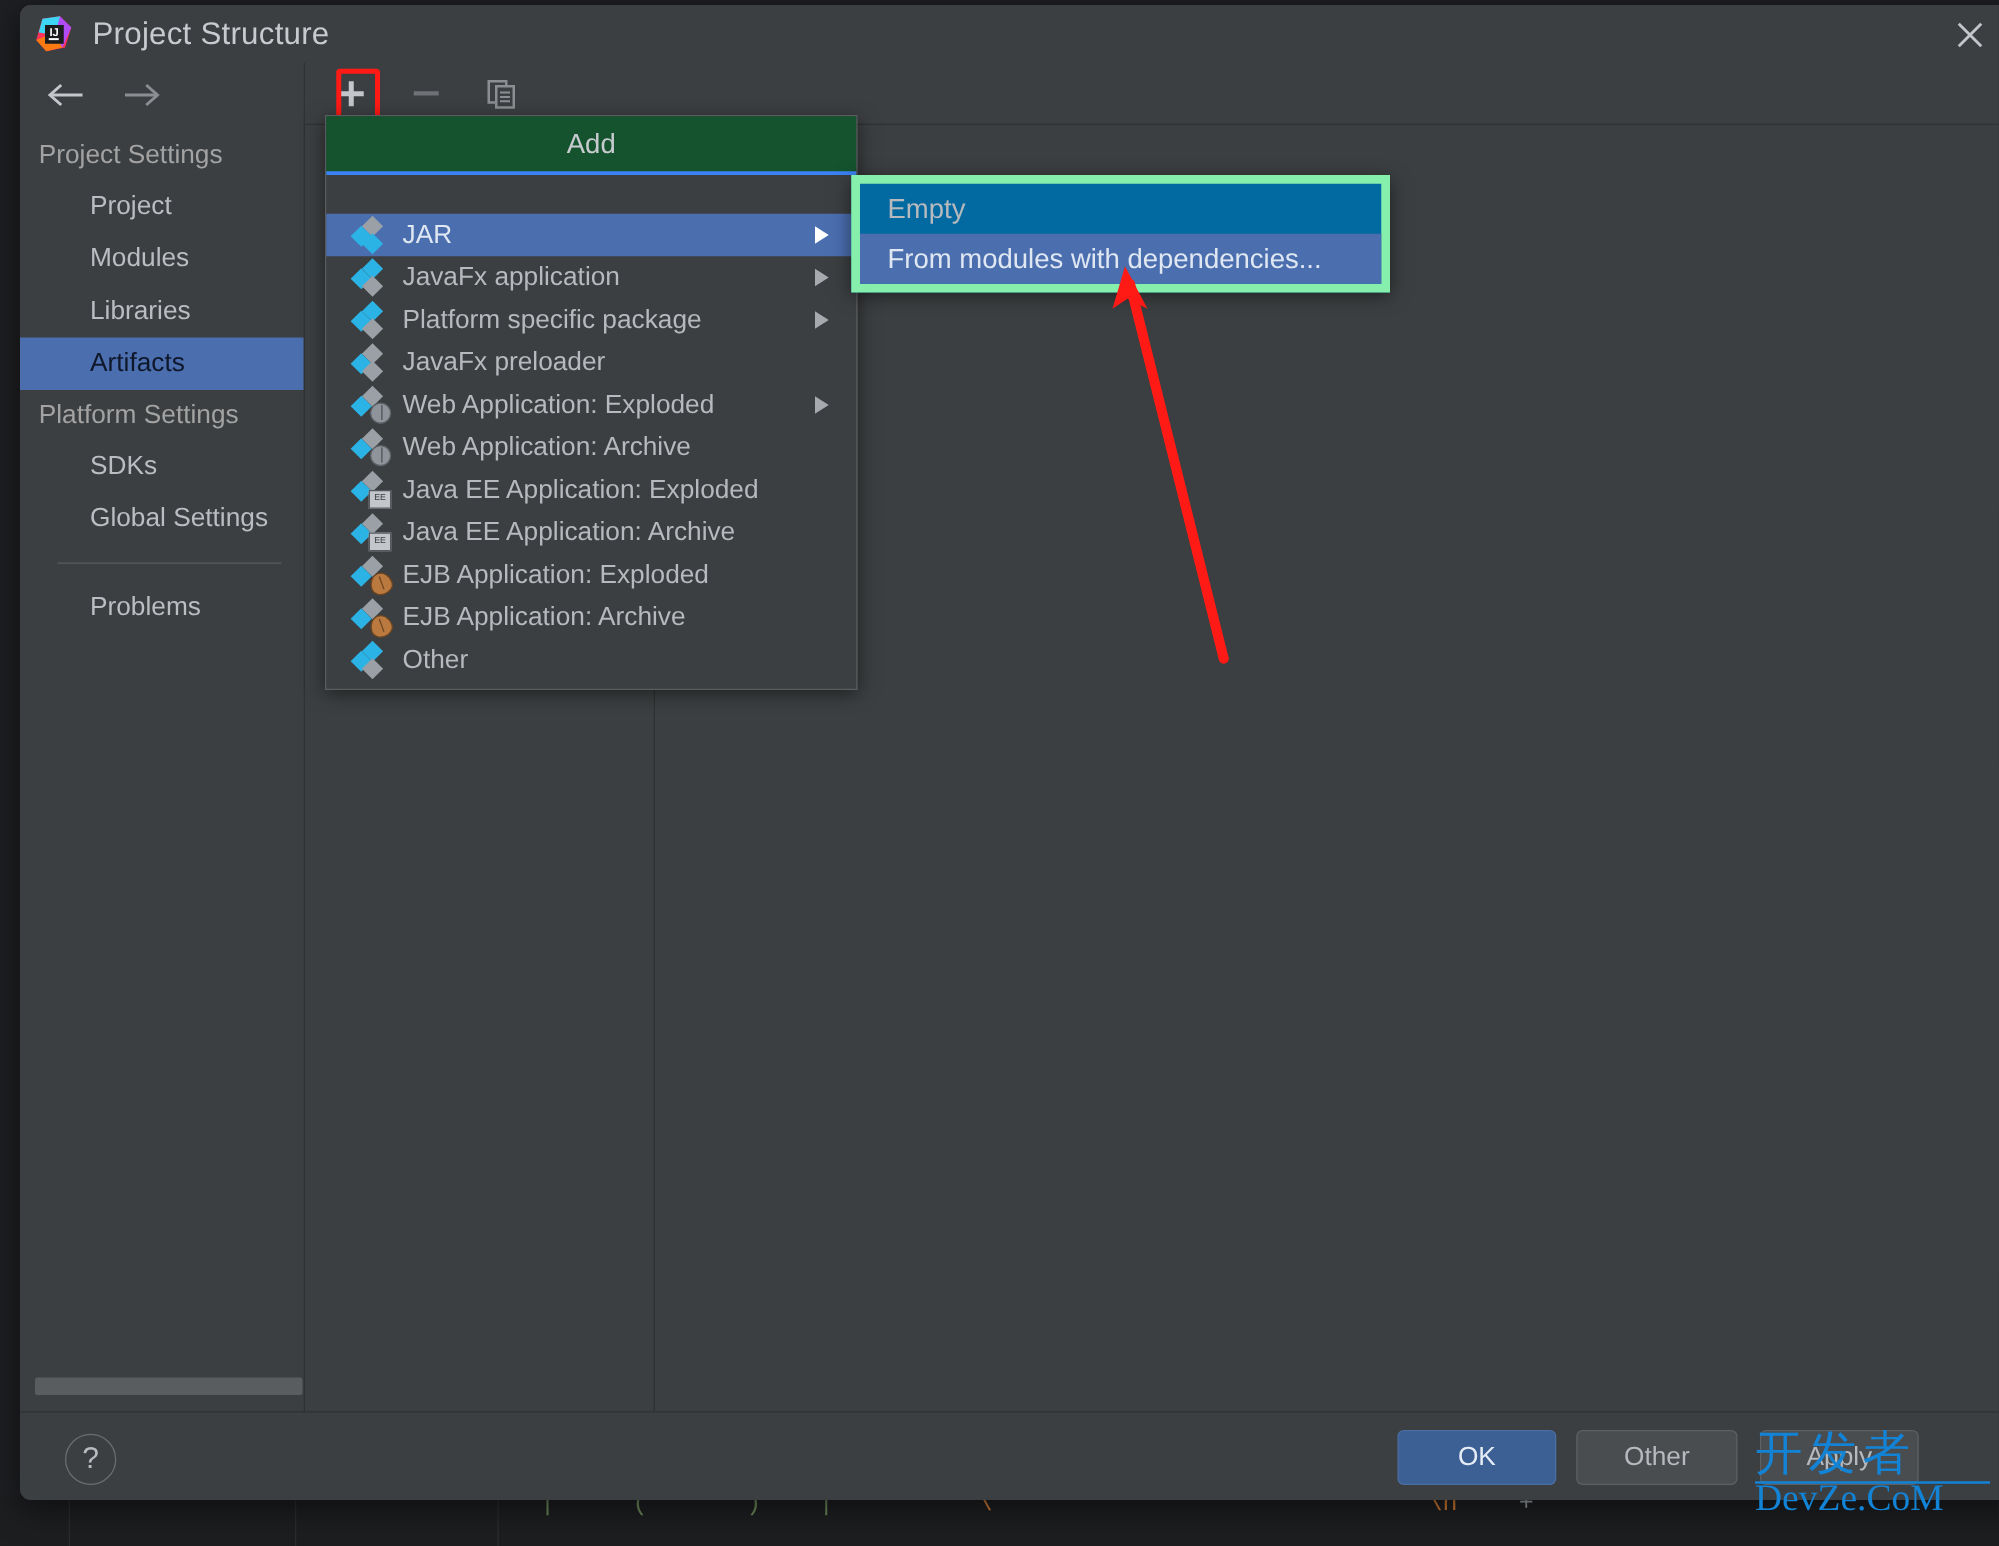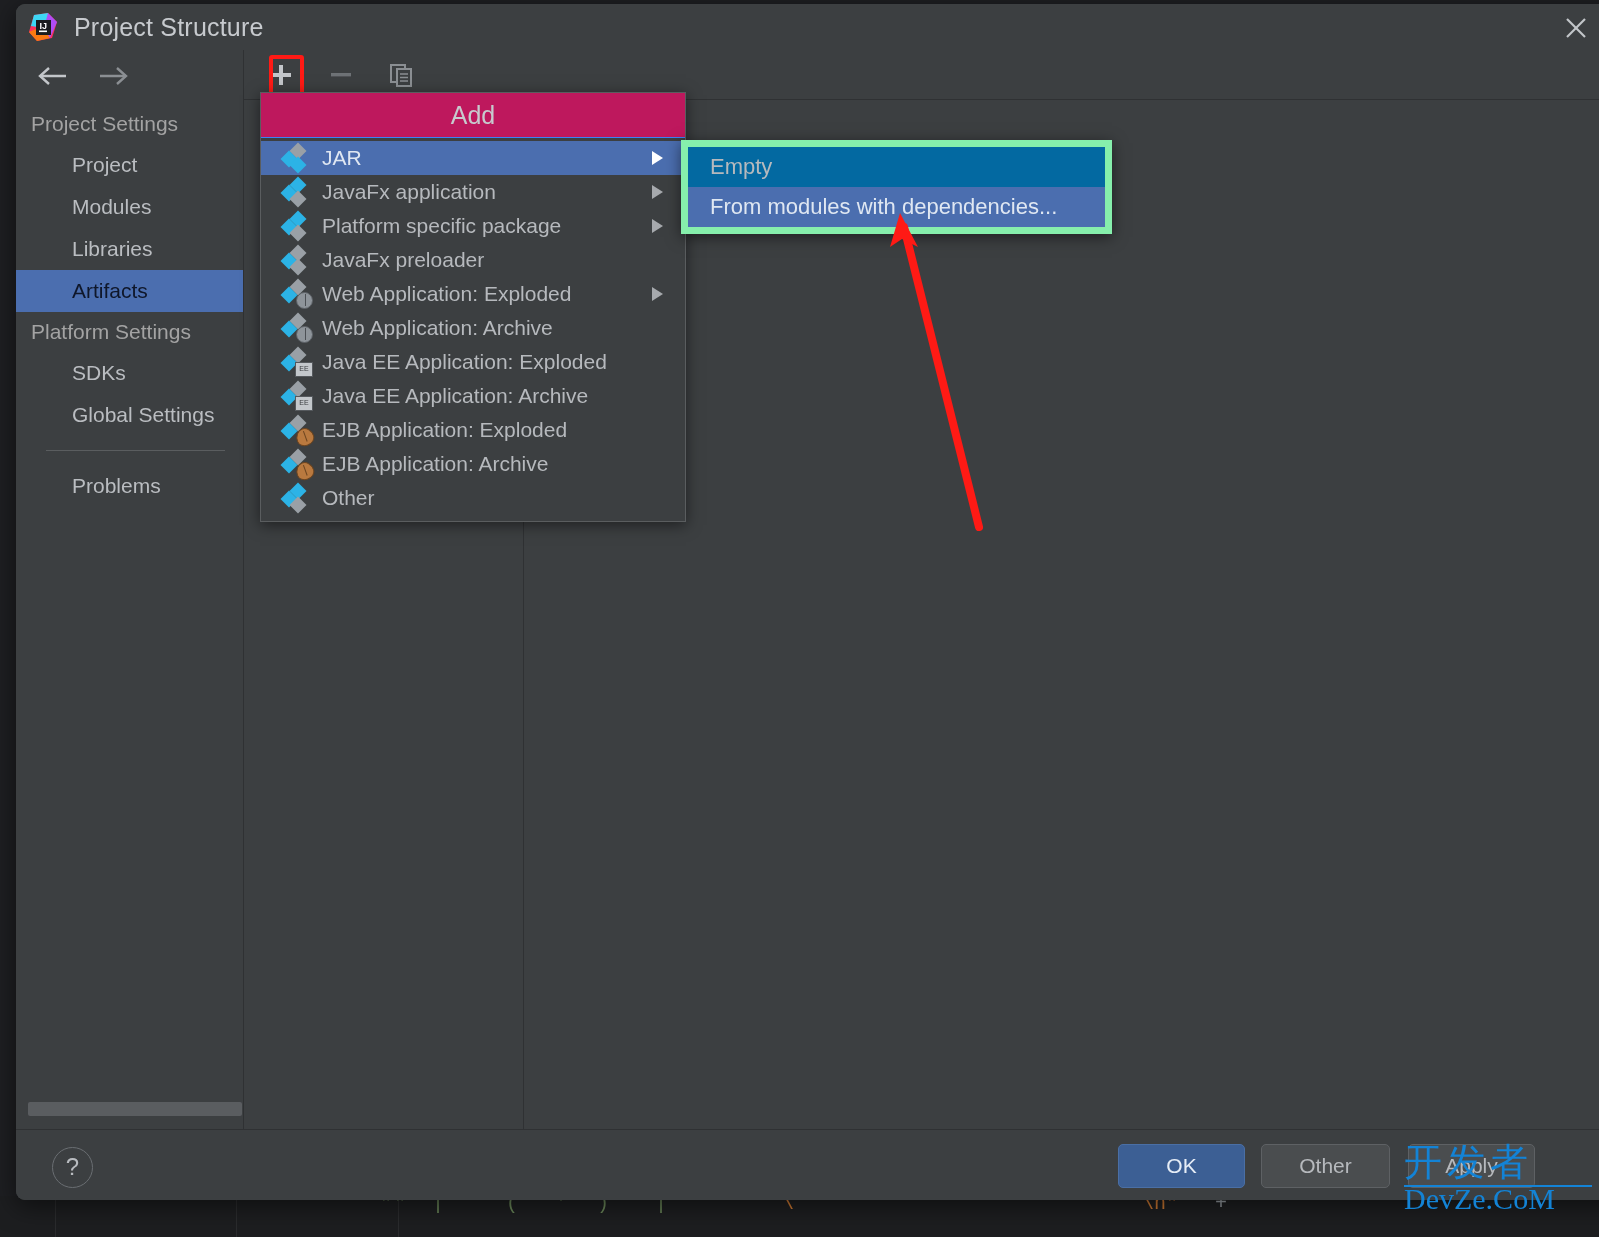--- a/index.html
+++ b/index.html
@@ -97,36 +97,36 @@
 
   
   .add-menu {
     position: absolute; left: 244px; top: 88px; width: 424px;
     background: #3c3f41;
     border: 1px solid #5a5d5f;
     box-shadow: 0 3px 14px rgba(0,0,0,.5);
   }
   .add-menu-title {
     height: 44px; line-height: 44px; text-align: center;
-    color: #c7cace; font-size: 25px; background: #be185d;
-    border-bottom: 1px solid #3b82f6;
+    color: #c7cace; font-size: 22px; background: #14532d;
+    border-bottom: 3px solid #3b82f6;
   }
   .menu-row {
     height: 34px; display: flex; align-items: center; padding: 0 10px 0 22px;
     color: #b6b9bd; font-size: 21px; position: relative; white-space: nowrap;
   }
   .menu-row.selected { background: #4b6eaf; color: #dfe7f2; }
   .menu-row .mi-icon { width: 28px; height: 26px; margin-right: 11px; position: relative; flex: 0 0 28px; }
   .menu-row .caret {
     position: absolute; right: 22px; top: 50%; transform: translateY(-50%);
     width: 0; height: 0; border-left: 11px solid #a6a9ad;
     border-top: 7px solid transparent; border-bottom: 7px solid transparent;
   }
   .menu-row.selected .caret { border-left-color: #ffffff; }
-  .menu-rows { padding: 3px 0 6px 0; }
+  .menu-rows { padding: 3px 0 6px 0; margin-top: 28px; }
 
   
   .dia { position: absolute; width: 12px; height: 12px; transform: rotate(45deg); }
   .dia.c { background: #2cb3e6; }
   .dia.g { background: #9aa0a6; }
   .globe {
     position: absolute; right: -2px; bottom: -2px; width: 15px; height: 15px;
     border-radius: 50%; background: #8e949a; border: 1px solid #5c6166;
   }
   .globe::after {

